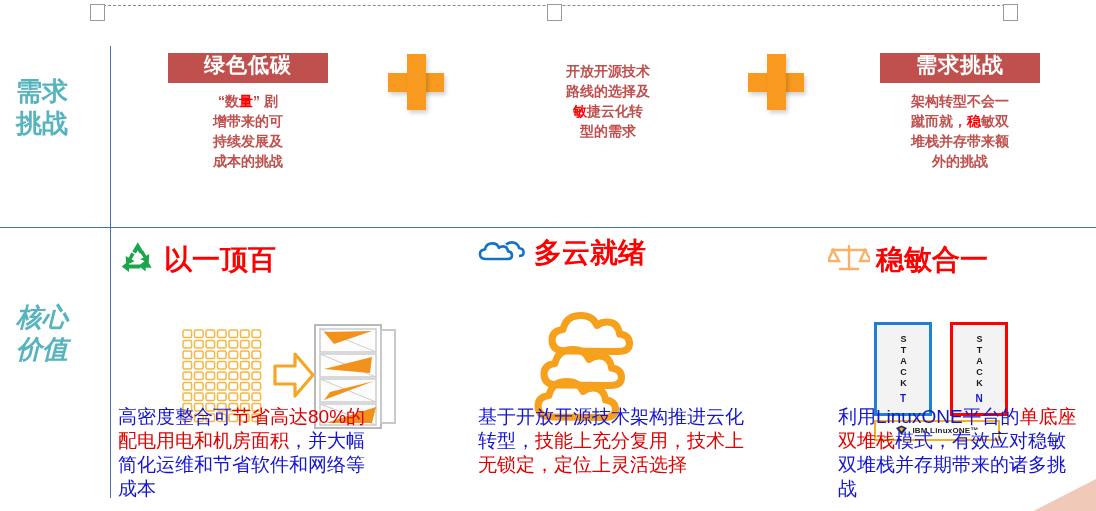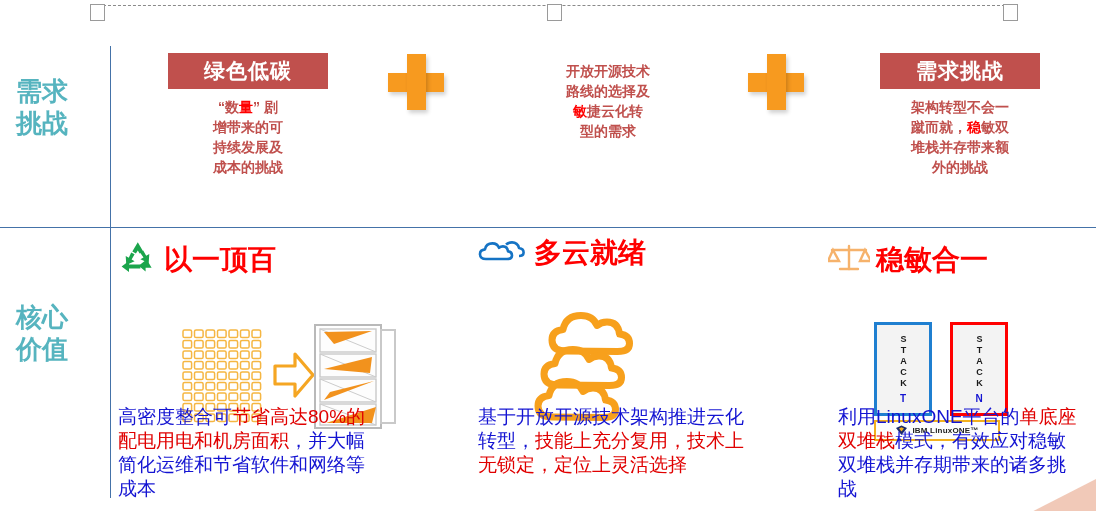--- a/index.html
+++ b/index.html
@@ -24,27 +24,27 @@
   .hline{position:absolute;left:0px;top:227px;width:1096px;height:1px;background:#4472a8;}
 
   
   .side-label{
     position:absolute;width:60px;text-align:center;
     color:#56b4bf;font-weight:bold;font-size:26px;line-height:1.22;
     letter-spacing:0px;
   }
   .side-label span{display:block;}
   #side-top{left:12px;top:76px;font-family:Liberation Serif, serif;}
-  #side-bottom{left:12px;top:302px;}
+  #side-bottom{left:12px;top:302px;font-style:italic;}
 
   
   .tcard{position:absolute;width:160px;text-align:center;}
   .tcard .banner{
     background:#c0504d;color:#ffffff;font-weight:bold;font-size:21px;
-    padding:7px 4px 8px;line-height:1;letter-spacing:1px;
+    padding:1px 4px 8px;line-height:1;letter-spacing:1px;
   }
   .tcard .body{
     color:#c0504d;font-weight:bold;font-size:14px;line-height:1.42;
     margin-top:9px;letter-spacing:0px;
   }
   .tcard .body em{font-style:normal;color:#ff0000;}
   #tcard1{left:168px;top:53px;}
   #tcard2{left:528px;top:53px;}
   #tcard3{left:880px;top:53px;}
 

